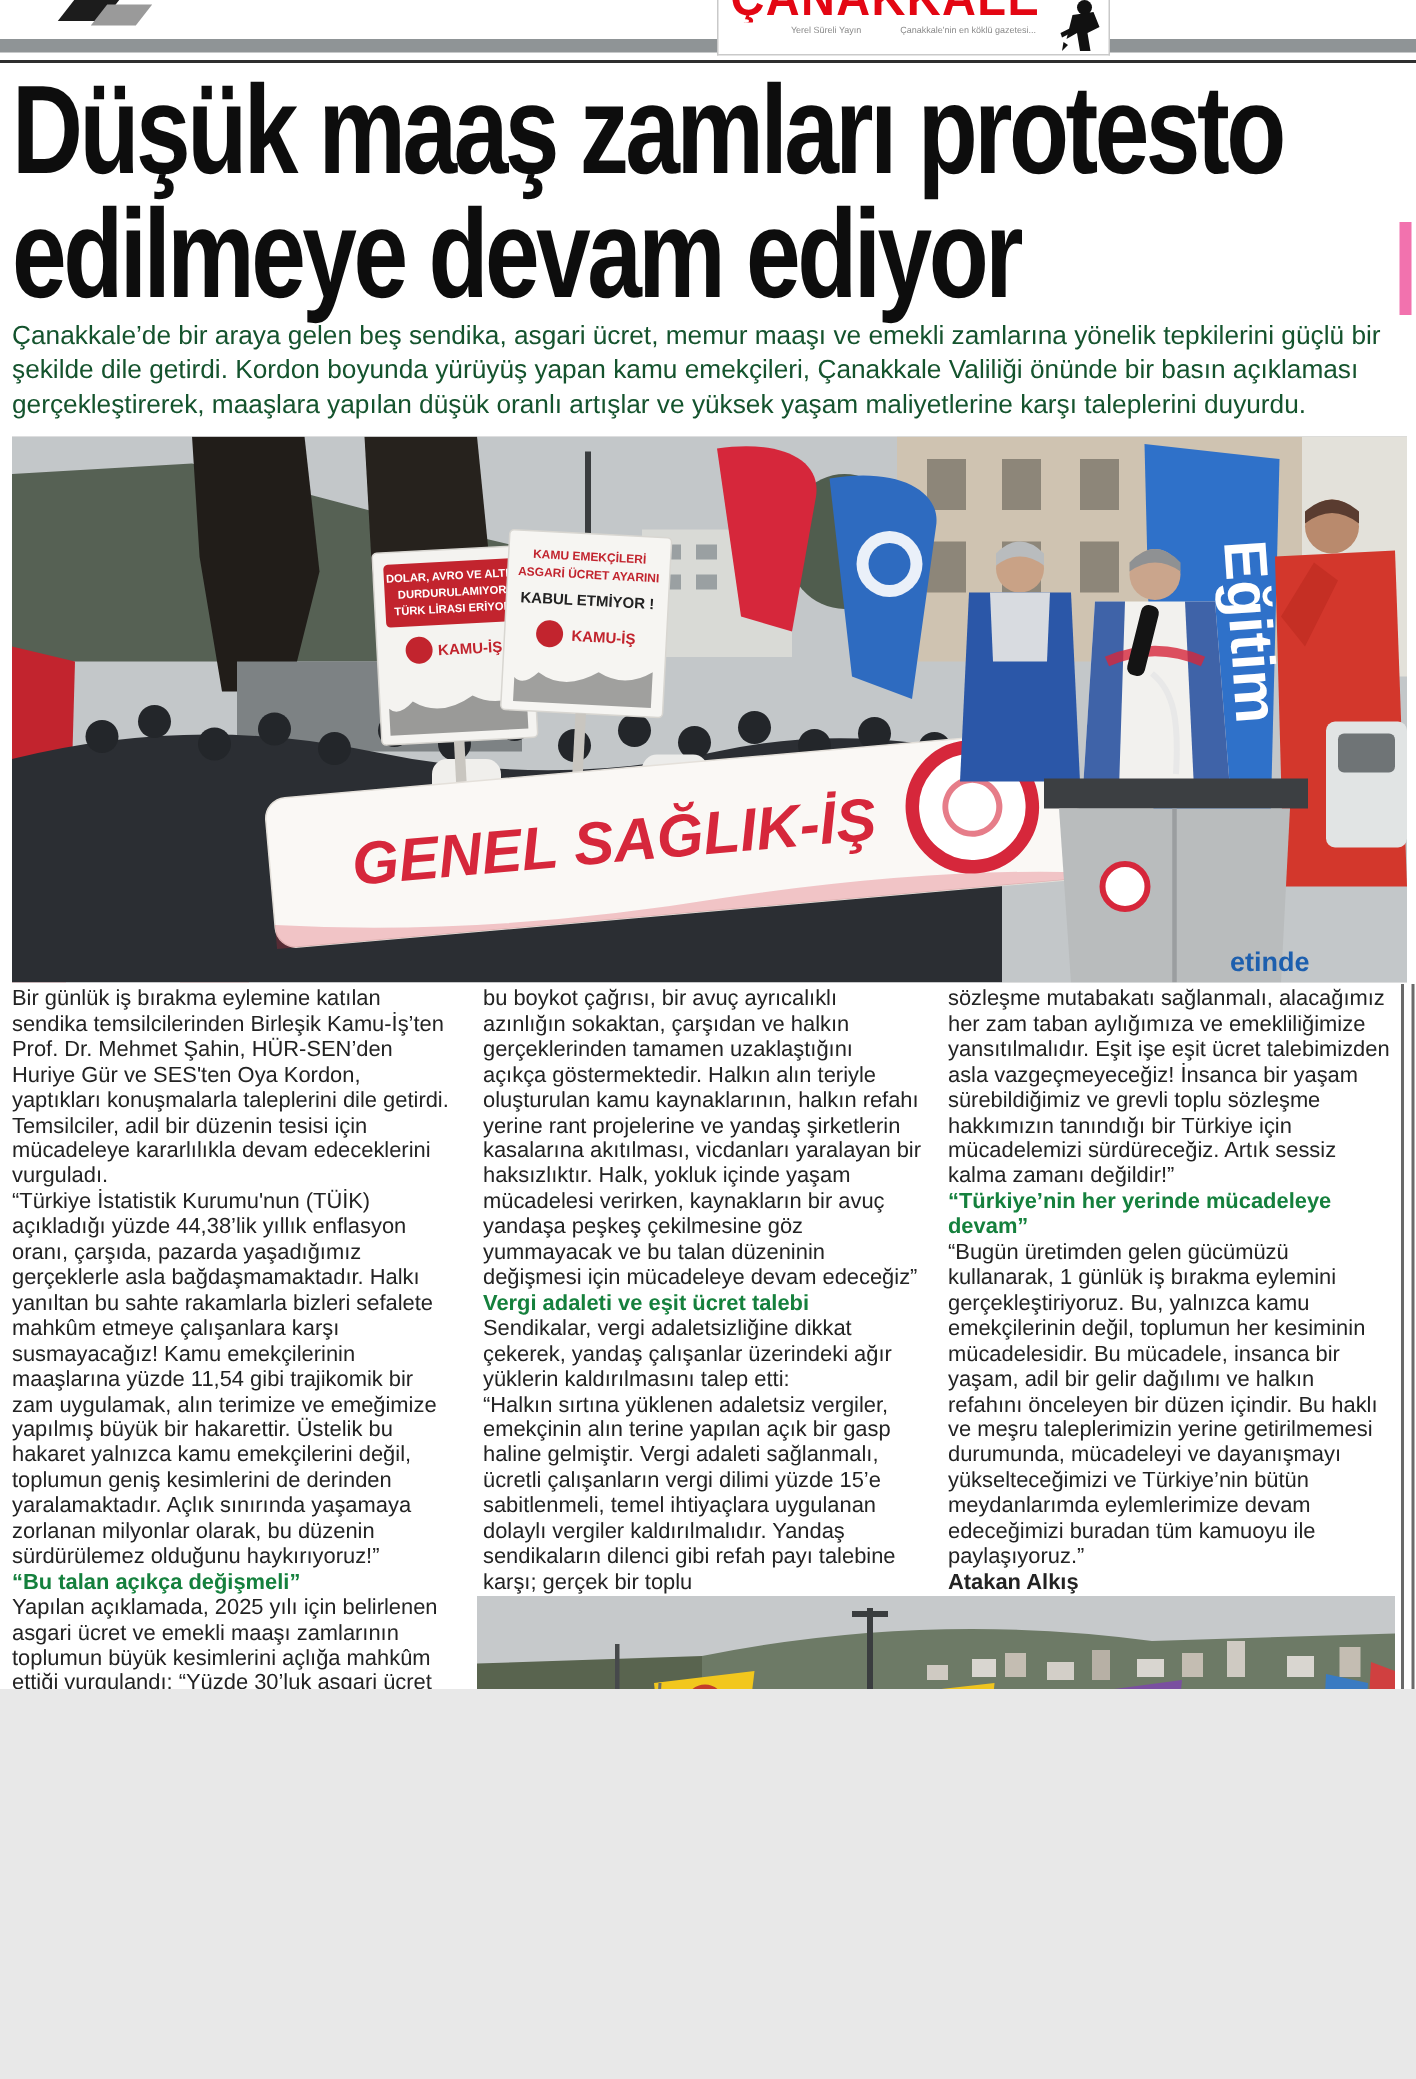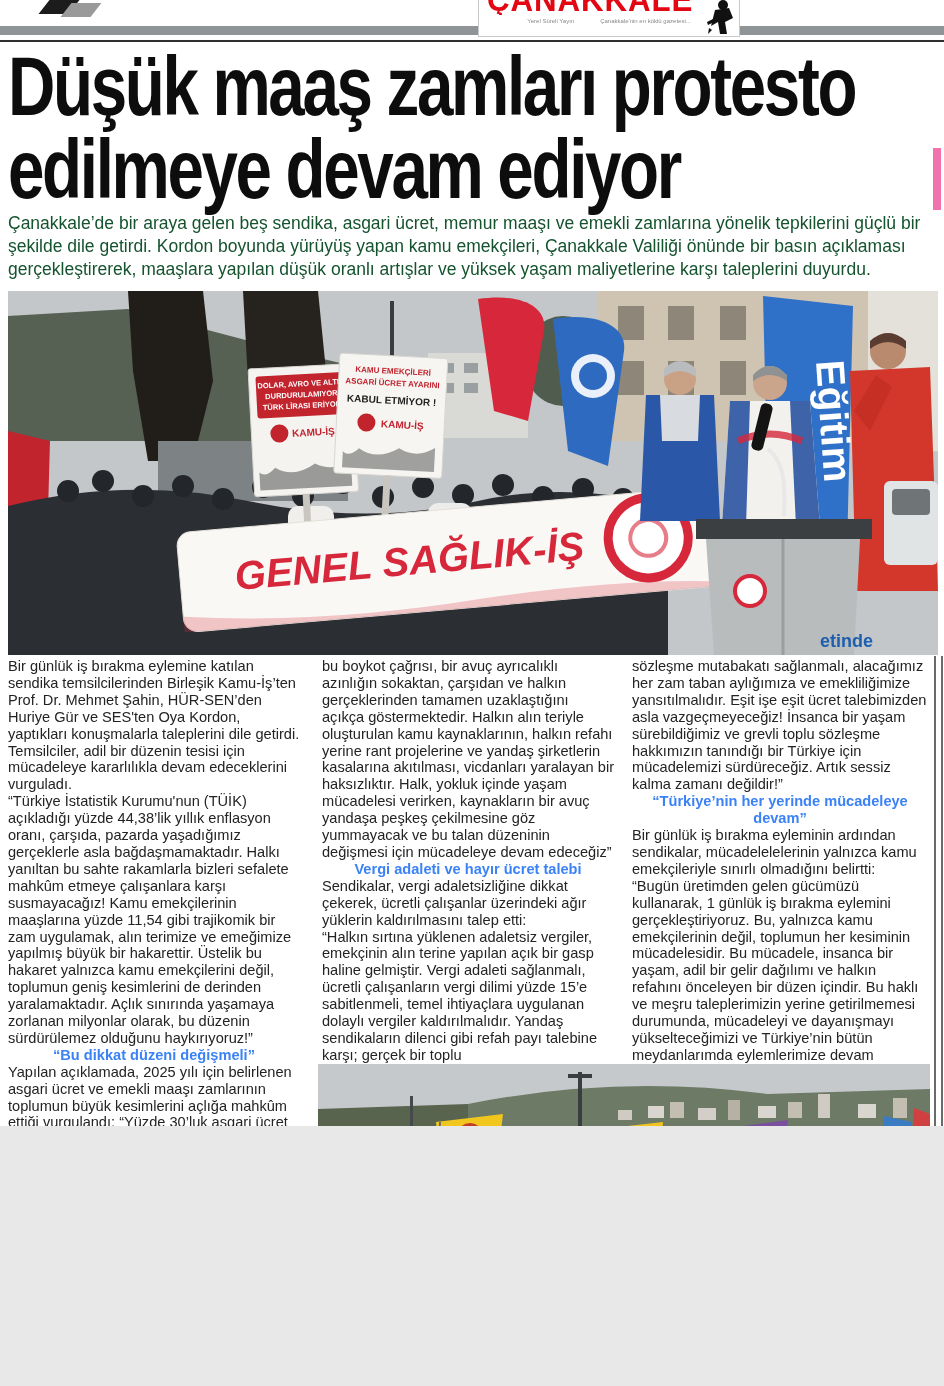--- a/index.html
+++ b/index.html
@@ -22,21 +22,21 @@
   .hl{position:absolute;left:8px;white-space:nowrap;font-weight:700;color:#0d0d0d;
       font-size:84px;letter-spacing:-3px;transform:scaleX(0.78);transform-origin:left top;line-height:1;}
   .pinkstrip{position:absolute;left:933px;top:148px;width:8px;height:62px;background:#f272ae;}
   
   .lede{position:absolute;left:8px;top:212px;width:926px;font-size:17.5px;line-height:23px;color:#14532d;}
   
   .photo{position:absolute;overflow:hidden;background:#c2c6c8;}
   
   .col{position:absolute;top:658px;width:292px;font-size:14.6px;line-height:16.9px;color:#232323;}
   .col p{margin:0;}
-  .subhead{font-weight:700;color:#3b82f6;text-align:center;}
+  .subhead{font-weight:700;color:#15803d;}
   .sh1{margin:22px 0 18px 0;}
   .sh2{margin:16px 0 10px 0;}
   .sh3{margin:18px 0 0 0;}
   .byline{font-weight:700;margin:0;}
   
   .bottomrule{position:absolute;left:8px;top:1376px;width:922px;height:2px;background:#5a5a5a;}
   .vline{position:absolute;top:656px;height:730px;width:2px;background:#6a6a6a;}
 </style>
 </head>
 <body>
@@ -191,35 +191,34 @@
         <line x1="775" y1="248" x2="775" y2="364" stroke="#9b9ea0" stroke-width="3"></line>
         <circle cx="742" cy="300" r="15" fill="#fff" stroke="#d6273b" stroke-width="4"></circle>
         <text x="812" y="356" font-size="18" font-weight="700" fill="#1d5fae">etinde</text>
       </g>
     </svg>
   </div>
 
   <div class="col" style="left:8px;">
     <p>Bir günlük iş bırakma eylemine katılan sendika temsilcilerinden Birleşik Kamu-İş’ten Prof. Dr. Mehmet Şahin, HÜR-SEN’den Huriye Gür ve SES'ten Oya Kordon, yaptıkları konuşmalarla taleplerini dile getirdi. Temsilciler, adil bir düzenin tesisi için mücadeleye kararlılıkla devam edeceklerini vurguladı.</p>
     <p>“Türkiye İstatistik Kurumu'nun (TÜİK) açıkladığı yüzde 44,38’lik yıllık enflasyon oranı, çarşıda, pazarda yaşadığımız gerçeklerle asla bağdaşmamaktadır. Halkı yanıltan bu sahte rakamlarla bizleri sefalete mahkûm etmeye çalışanlara karşı susmayacağız! Kamu emekçilerinin maaşlarına yüzde 11,54 gibi trajikomik bir zam uygulamak, alın terimize ve emeğimize yapılmış büyük bir hakarettir. Üstelik bu hakaret yalnızca kamu emekçilerini değil, toplumun geniş kesimlerini de derinden yaralamaktadır. Açlık sınırında yaşamaya zorlanan milyonlar olarak, bu düzenin sürdürülemez olduğunu haykırıyoruz!”</p>
-    <p class="subhead sh1">“Bu dikkat düzeni değişmeli”</p>
+    <p class="subhead sh1">“Bu talan açıkça değişmeli”</p>
     <p>Yapılan açıklamada, 2025 yılı için belirlenen asgari ücret ve emekli maaşı zamlarının toplumun büyük kesimlerini açlığa mahkûm ettiği vurgulandı: “Yüzde 30’luk asgari ücret zammı ve memur emeklilerine verilen yüzde 11,54’lük artış, milyonları sefaletle baş başa bırakmıştır. Bu düzen, emekçilerin yaşamını sürdüremeyeceği bir kölelik düzenidir. Cumhurbaşkanı’nın ‘fahiş fiyatlı ürünleri boykot edin’ çağrısı, iktidarın halkın gerçeklerinden ne kadar kopuk olduğunu bir kez daha göstermiştir. Emekçi ve emeklilere yapılan</p>
   </div>
 
   <div class="col" style="left:322px;">
     <p>bu boykot çağrısı, bir avuç ayrıcalıklı azınlığın sokaktan, çarşıdan ve halkın gerçeklerinden tamamen uzaklaştığını açıkça göstermektedir. Halkın alın teriyle oluşturulan kamu kaynaklarının, halkın refahı yerine rant projelerine ve yandaş şirketlerin kasalarına akıtılması, vicdanları yaralayan bir haksızlıktır. Halk, yokluk içinde yaşam mücadelesi verirken, kaynakların bir avuç yandaşa peşkeş çekilmesine göz yummayacak ve bu talan düzeninin değişmesi için mücadeleye devam edeceğiz”</p>
-    <p class="subhead sh2">Vergi adaleti ve hayır ücret talebi</p>
-    <p>Sendikalar, vergi adaletsizliğine dikkat çekerek, ücretli çalışanlar üzerindeki ağır yüklerin kaldırılmasını talep etti:</p>
+    <p class="subhead sh2">Vergi adaleti ve eşit ücret talebi</p>
+    <p>Sendikalar, vergi adaletsizliğine dikkat çekerek, yandaş çalışanlar üzerindeki ağır yüklerin kaldırılmasını talep etti:</p>
     <p>“Halkın sırtına yüklenen adaletsiz vergiler, emekçinin alın terine yapılan açık bir gasp haline gelmiştir. Vergi adaleti sağlanmalı, ücretli çalışanların vergi dilimi yüzde 15’e sabitlenmeli, temel ihtiyaçlara uygulanan dolaylı vergiler kaldırılmalıdır. Yandaş sendikaların dilenci gibi refah payı talebine karşı; gerçek bir toplu</p>
   </div>
 
   <div class="col" style="left:632px;width:296px;">
     <p>sözleşme mutabakatı sağlanmalı, alacağımız her zam taban aylığımıza ve emekliliğimize yansıtılmalıdır.  Eşit işe eşit ücret talebimizden asla vazgeçmeyeceğiz! İnsanca bir yaşam sürebildiğimiz ve grevli toplu sözleşme hakkımızın tanındığı bir Türkiye için mücadelemizi sürdüreceğiz. Artık sessiz kalma zamanı değildir!”</p>
     <p class="subhead sh3">“Türkiye’nin her yerinde mücadeleye devam”</p>
-    <p>Bir günlük iş bırakma eyleminin ardından sendikalar, mücadelelelerinin yalnızca kamu emekçileriyle sınırlı olmadığını belirtti:</p>
     <p>“Bugün üretimden gelen gücümüzü kullanarak, 1 günlük iş bırakma eylemini gerçekleştiriyoruz. Bu, yalnızca kamu emekçilerinin değil, toplumun her kesiminin mücadelesidir. Bu mücadele, insanca bir yaşam, adil bir gelir dağılımı ve halkın refahını önceleyen bir düzen içindir. Bu haklı ve meşru taleplerimizin yerine getirilmemesi durumunda, mücadeleyi ve dayanışmayı yükselteceğimizi ve Türkiye’nin bütün meydanlarımda eylemlerimize devam edeceğimizi buradan tüm kamuoyu ile paylaşıyoruz.”</p>
     <p class="byline">Atakan Alkış</p>
   </div>
 
   <div class="photo" style="left:318px;top:1064px;width:612px;height:300px;">
     <svg width="612" height="300" viewBox="0 0 612 300">
       <defs>
         <circle id="h2" r="8" fill="#2b2e33"></circle>
       </defs>
       <rect x="0" y="0" width="612" height="300" fill="#c6c9cb"></rect>

